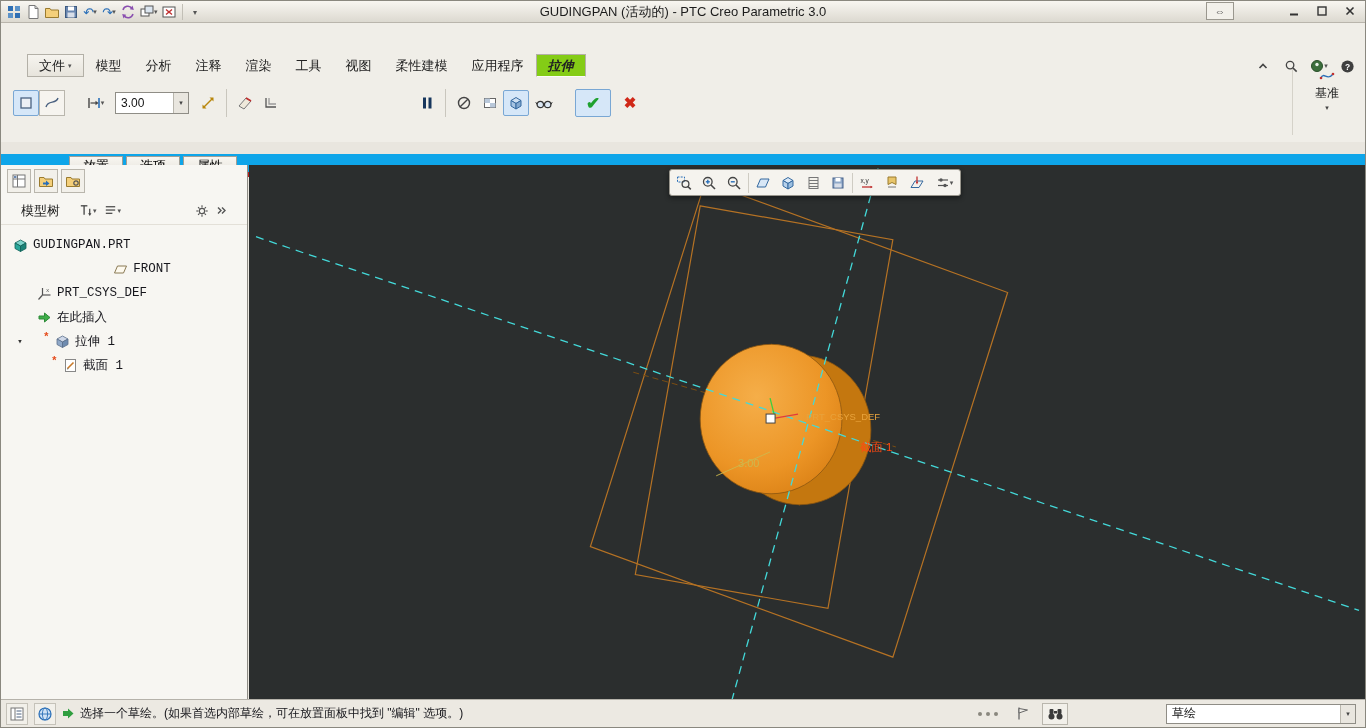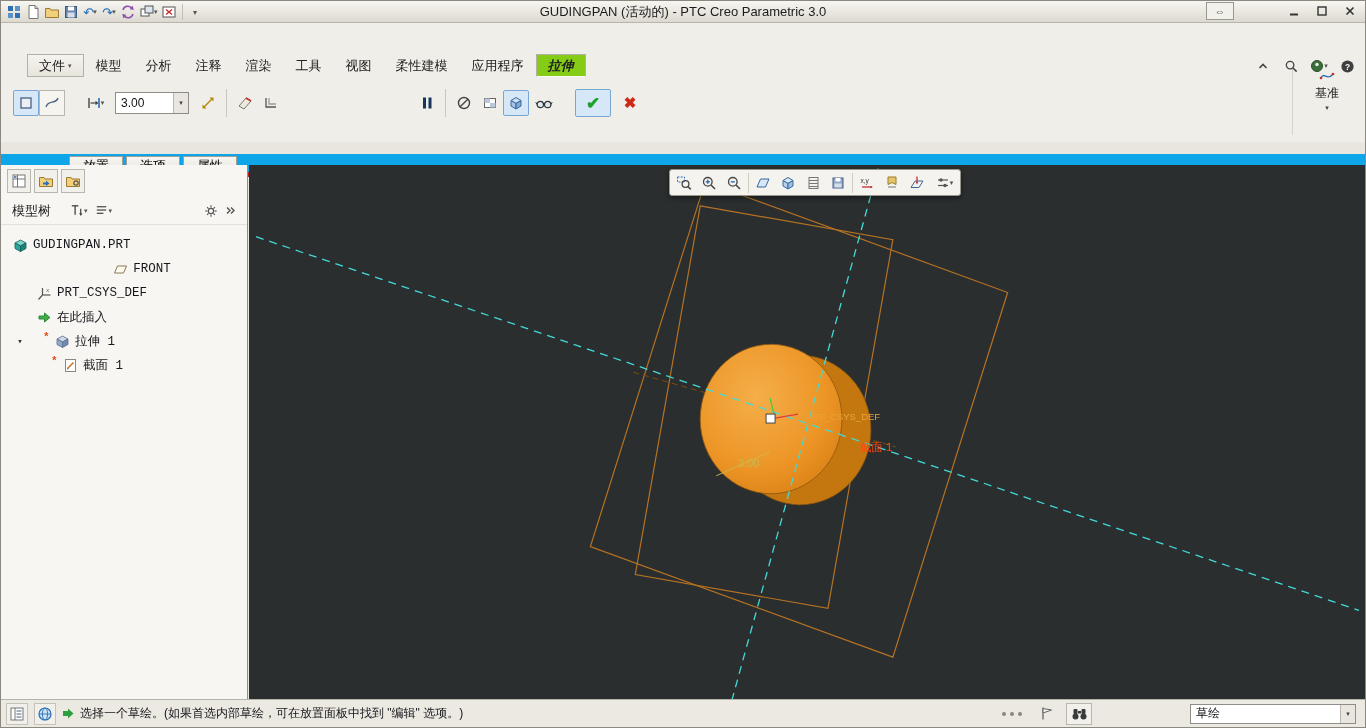--- a/index.html
+++ b/index.html
@@ -45,21 +45,21 @@
   
   .panel-row{position:absolute;left:0;top:153px;right:0;height:23px;background:#0ea5e9;border-bottom:5px solid #b91c1c;}
   .ptabs{position:absolute;left:68px;top:2px;display:flex;gap:3px;}
   .ptab{width:54px;height:20px;border:1px solid #a29f96;background:linear-gradient(#f8f6f1,#e5e2da);display:flex;align-items:center;justify-content:center;font-size:13px;}
   .groove{position:absolute;left:420px;right:0;top:11px;height:1px;background:#cfccc3;}
 
   
   .tree-panel{position:absolute;left:0;top:164px;width:247px;bottom:28px;background:#f7f6f2;border-right:1px solid #8f8d86;overflow:hidden;}
   .tree-toolbar{height:32px;display:flex;align-items:center;gap:3px;padding:0 6px;}
   .tt-btn{width:24px;height:24px;display:flex;align-items:center;justify-content:center;border:1px solid #b9b6ad;background:#f2f0ea;}
-  .tree-header{height:28px;display:flex;align-items:center;padding:0 11px;gap:6px;border-bottom:1px solid #e3e0d8;}
+  .tree-header{height:28px;display:flex;align-items:center;padding:0 20px;gap:6px;border-bottom:1px solid #e3e0d8;}
   .th-title{font-size:13px;margin-right:12px;}
   .th-btn{display:inline-flex;align-items:center;gap:1px;border:none;background:transparent;}
   .th-spacer{flex:1;}
   .tree-list{padding-top:8px;list-style:none;font-family:Liberation Mono, monospace;}
   .tree-item{display:flex;align-items:center;height:24px;gap:5px;font-size:12.5px;color:#16161c;}
   .expander{font-size:9px;color:#333;width:10px;display:inline-block;text-align:center;}
   .ast{color:#e54a1a;font-size:11px;font-weight:bold;transform:translateY(-4px);width:7px;display:inline-block;}
 
   
   .graphics{position:absolute;left:248px;top:164px;right:0;bottom:28px;background:#2b2e2e;}
@@ -69,21 +69,21 @@
   .scene{position:absolute;left:0;top:0;width:100%;height:100%;}
 
   
   .statusbar{position:absolute;left:0;right:0;bottom:0;height:28px;background:#ece9e2;border-top:1px solid #b5b2aa;display:flex;align-items:center;gap:6px;padding:0 5px;}
   .sb-btn{width:22px;height:22px;display:flex;align-items:center;justify-content:center;border:1px solid #c5c2b9;background:#f2f0ea;}
   .sb-msg{font-size:12px;color:#15151a;display:flex;align-items:center;gap:5px;white-space:nowrap;}
   .sb-right{margin-left:auto;display:flex;align-items:center;gap:12px;padding-right:4px;}
   .dots{display:flex;gap:4px;align-items:center;border:1px solid #c5c2b9;border-radius:7px;height:13px;padding:0 6px;background:#f2f0ea;}
   .dot{width:4px;height:4px;border-radius:50%;background:#8a877e;}
   .sb-find{width:26px;height:22px;display:flex;align-items:center;justify-content:center;border:1px solid #b9b6ad;background:#f2f0ea;}
-  .sb-combo{display:flex;align-items:center;width:166px;height:20px;background:#fff;border:1px solid #8f8d86;margin-left:86px;}
+  .sb-combo{display:flex;align-items:center;width:190px;height:20px;background:#fff;border:1px solid #8f8d86;margin-left:86px;}
 </style>
 </head>
 <body>
 
 <div id="app">
 
   <div class="titlebar">
     <div class="qa">
       <button class="qa-btn">
         <svg width="16" height="16" viewBox="0 0 16 16">

